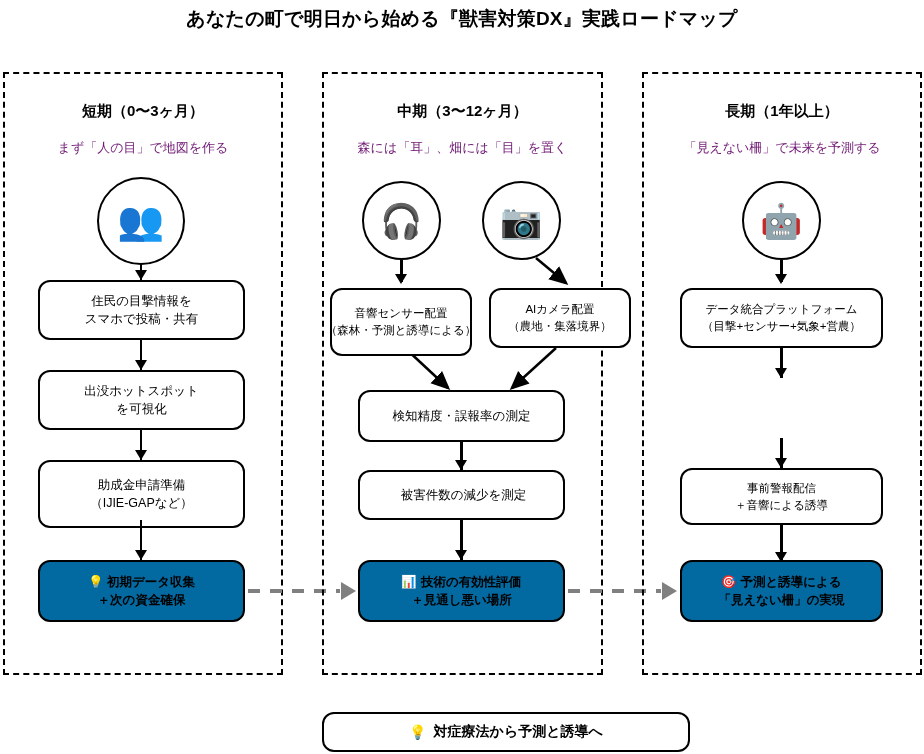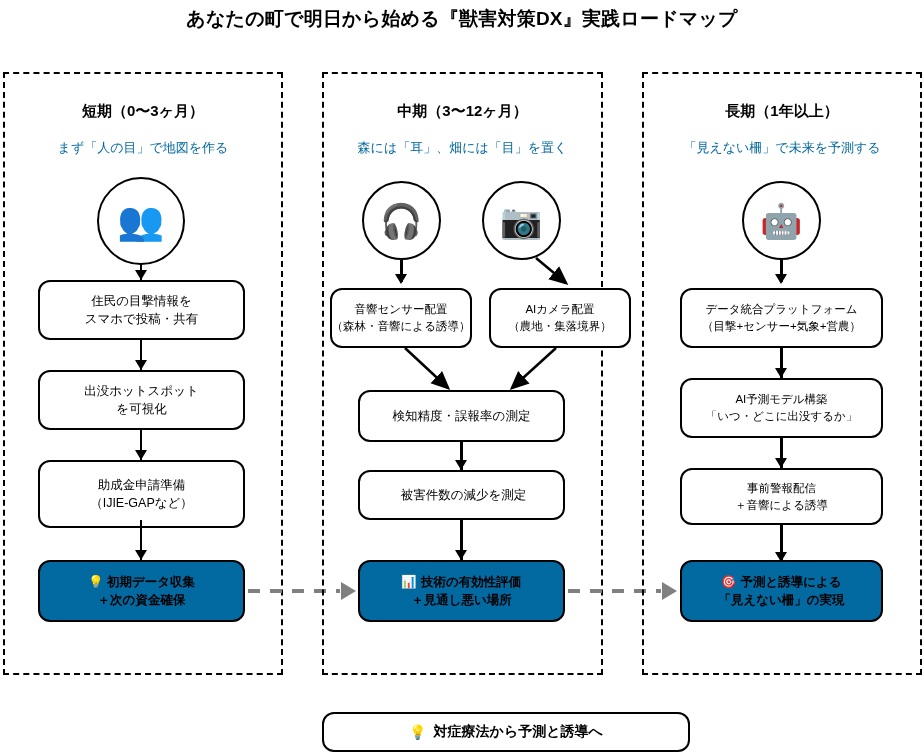--- a/index.html
+++ b/index.html
@@ -28,21 +28,21 @@
     background:transparent;
     box-sizing:border-box;
   }
   .panel-title{
     position:absolute;width:100%;text-align:center;
     font-size:15px;font-weight:bold;color:#000;
     white-space:nowrap;
   }
   .panel-sub{
     position:absolute;width:100%;text-align:center;
-    font-size:13px;color:#0369a1;
+    font-size:13px;color:#701a75;
     white-space:nowrap;
   }
 
   
   .icon-circle{
     position:absolute;
     border:2.5px solid #000;
     border-radius:50%;
     background:#fff;
     display:flex;align-items:center;justify-content:center;
@@ -193,24 +193,24 @@
     <defs>
       <marker id="ah" markerWidth="8" markerHeight="8" refX="6.4" refY="4" orient="auto">
         <polygon points="0,0.6 7.6,4 0,7.4" fill="#000"></polygon>
       </marker>
     </defs>
     <line x1="536" y1="258" x2="566" y2="283" stroke="#000" stroke-width="2.5" marker-end="url(#ah)"></line>
     <line x1="405" y1="348" x2="448" y2="388" stroke="#000" stroke-width="2.5" marker-end="url(#ah)"></line>
     <line x1="556" y1="348" x2="512" y2="388" stroke="#000" stroke-width="2.5" marker-end="url(#ah)"></line>
   </svg>
 
-  <div class="node small" style="left:330px;top:288px;width:142px;height:60px;">
+  <div class="node small" style="left:330px;top:288px;width:142px;height:68px;">
     <div>
       <span class="ln">音響センサー配置</span>
-      <span class="ln">（森林・音響による誘導）</span>
+      <span class="ln">（森林・予測と誘導による）</span>
     </div>
   </div>
   <div class="node small" style="left:489px;top:288px;width:142px;height:60px;">
     <div>
       <span class="ln">AIカメラ配置</span>
       <span class="ln">（農地・集落境界）</span>
     </div>
   </div>
 
   <div class="node" style="left:358px;top:390px;width:207px;height:52px;">
@@ -254,26 +254,20 @@
 
   <div class="node small" style="left:680px;top:288px;width:203px;height:60px;">
     <div>
       <span class="ln">データ統合プラットフォーム</span>
       <span class="ln">（目撃+センサー+気象+営農）</span>
     </div>
   </div>
   <div class="vline" style="left:780px;top:348px;height:30px;"></div>
   <div class="vhead" style="left:774.8px;top:368px;"></div>
 
-  <div class="node small" style="left:680px;top:378px;width:203px;height:60px;">
-    <div>
-      <span class="ln">AI予測モデル構築</span>
-      <span class="ln">「いつ・どこに出没するか」</span>
-    </div>
-  </div>
   <div class="vline" style="left:780px;top:438px;height:30px;"></div>
   <div class="vhead" style="left:774.8px;top:458px;"></div>
 
   <div class="node small" style="left:680px;top:468px;width:203px;height:57px;">
     <div>
       <span class="ln">事前警報配信</span>
       <span class="ln">＋音響による誘導</span>
     </div>
   </div>
   <div class="vline" style="left:780px;top:525px;height:37px;"></div>

